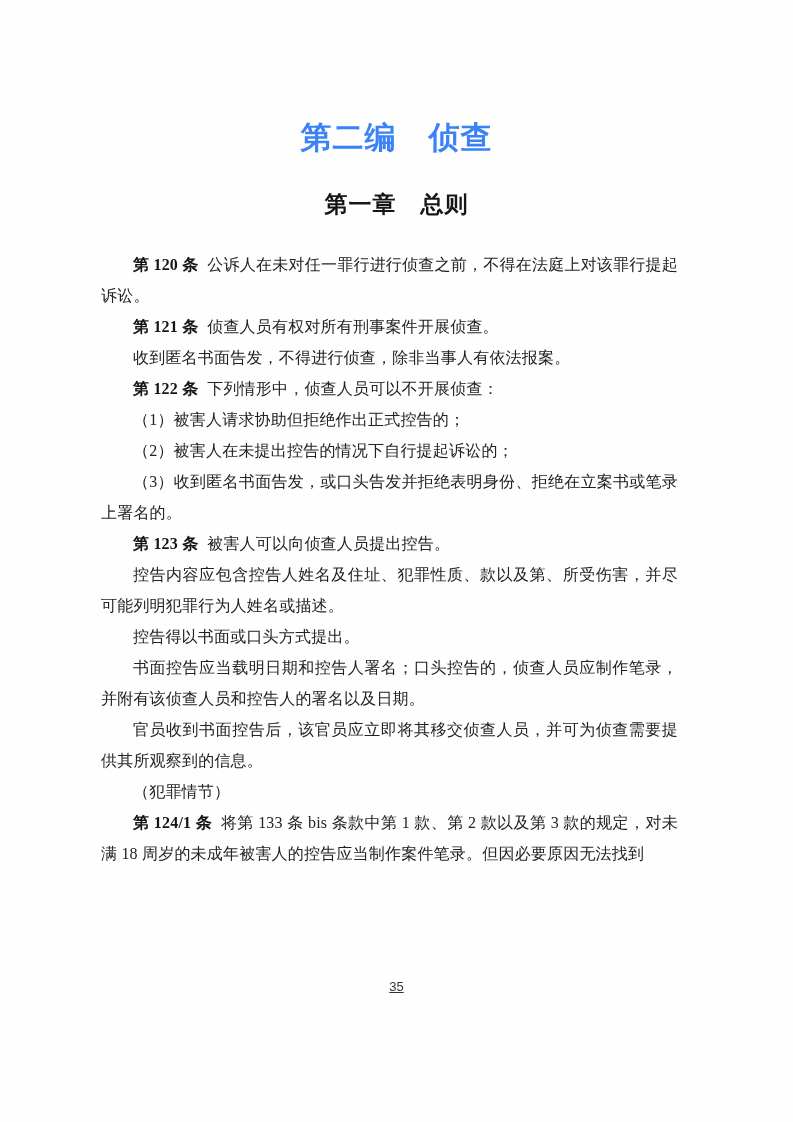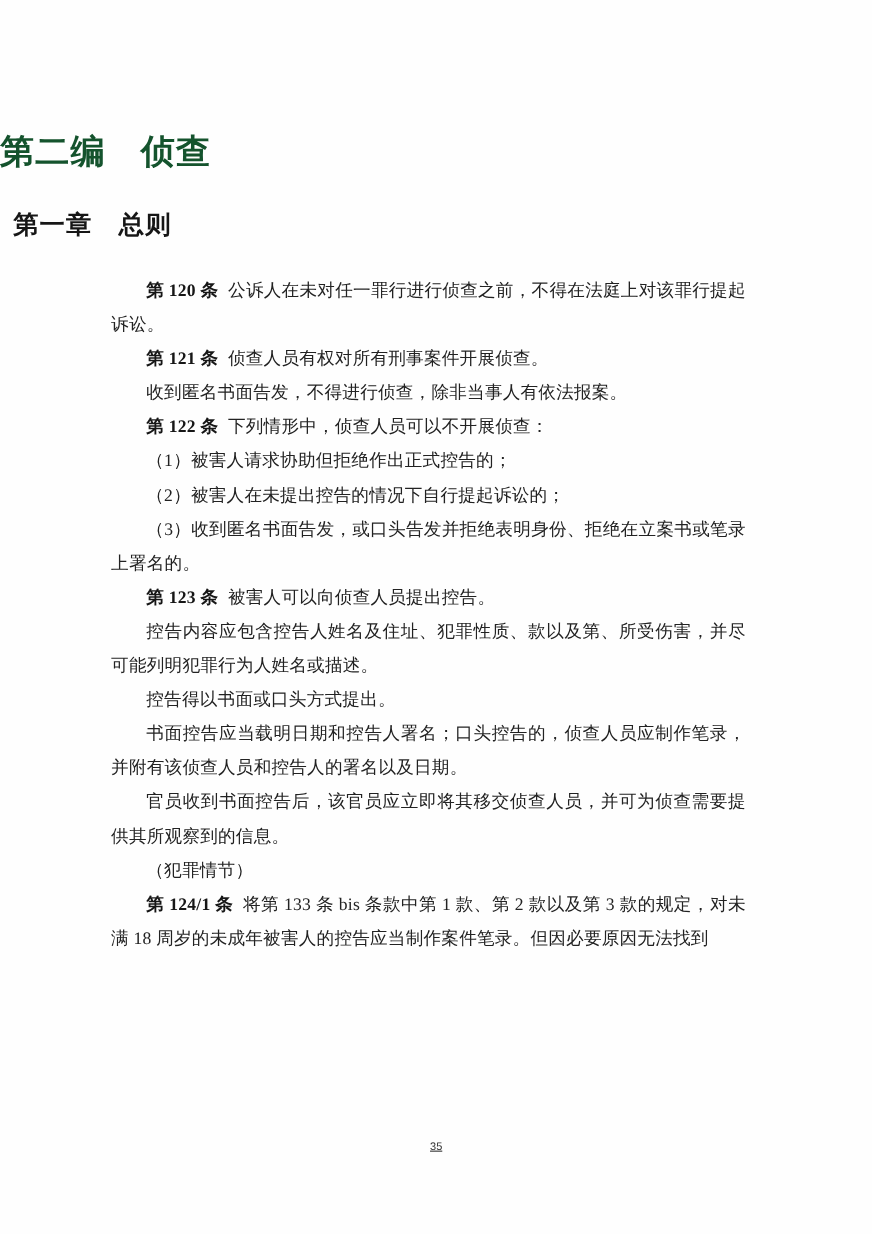--- a/index.html
+++ b/index.html
@@ -12,61 +12,60 @@
     width: 793px;
     height: 1122px;
     margin: 0 auto;
     background: #fefefe;
     color: #1f1f1f;
     font-family: "Liberation Serif", "DejaVu Serif", serif;
     overflow: hidden;
   }
   .part-title {
     margin: 118px 0 0 0;
-    text-align: left;
+    text-align: center;
     font-size: 31px;
     line-height: 40px;
     font-weight: bold;
     letter-spacing: 1px;
-    color: #14532d;
+    color: #3b82f6;
   }
   .chapter-title {
     margin: 31px 0 0 0;
-    text-align: left;
+    text-align: center;
     font-size: 23px;
     line-height: 32px;
     font-weight: bold;
     letter-spacing: 1px;
     color: #161616;
-    padding-left: 12px;
   }
   .article-body {
     margin: 28px 115px 0 101px;
   }
   .para {
     margin: 0;
     font-size: 16px;
     line-height: 31px;
     text-align: justify;
     text-indent: 2em;
     letter-spacing: 0.2px;
     color: #222222;
   }
   .art-label {
     font-weight: bold;
     margin-right: 0.55em;
     color: #161616;
   }
   .page-footer {
     position: absolute;
-    top: 1034px;
+    top: 978px;
     left: 0;
     width: 100%;
     text-align: center;
-    font-size: 10px;
+    font-size: 13px;
     line-height: 18px;
     font-family: "Liberation Sans", "DejaVu Sans", sans-serif;
     color: #333333;
     text-decoration: underline;
   }
 </style>
 </head>
 <body>
 
 <div class="page">

